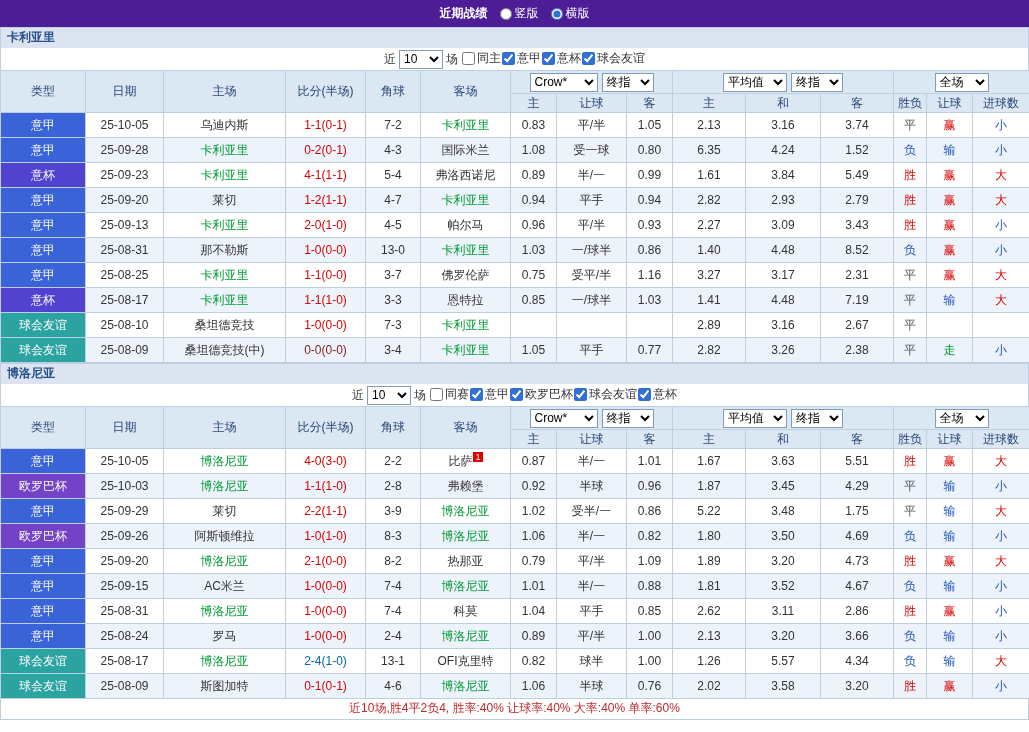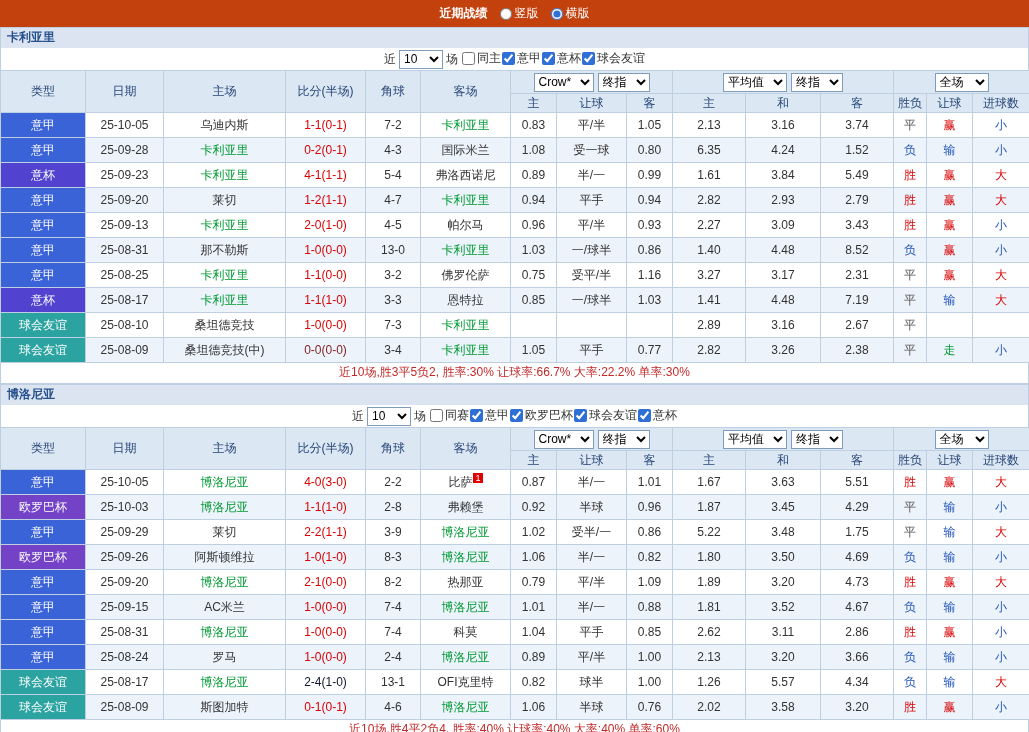--- a/index.html
+++ b/index.html
@@ -8,21 +8,21 @@
     width: 1029px;
     font-family: "Liberation Sans", "DejaVu Sans", sans-serif;
     font-size: 12px;
     color: #333;
     background: #fff;
   }
   input { accent-color: #2f6fd6; }
   
   .topbar {
     height: 27px;
-    background: #c2410c;
+    background: #4c1d95;
     color: #fff;
     display: flex;
     align-items: center;
     justify-content: center;
     gap: 12px;
   }
   .topbar .title { font-weight: bold; }
   .topbar label { display: flex; align-items: center; gap: 3px; cursor: pointer; }
   .topbar input { width: 12px; height: 12px; margin: 0; }
   
@@ -51,21 +51,21 @@
   .controls input[type=checkbox] { width: 13px; height: 13px; margin: 0 1px; }
   select {
     height: 19px;
     font-size: 12px;
     font-family: "Liberation Sans", "DejaVu Sans", sans-serif;
     border: 1px solid #7f9db9;
     background: #fff;
     padding: 0;
   }
   .sel-games { width: 44px; }
-  .sel-book  { width: 60px; }
+  .sel-book  { width: 68px; }
   .sel-final { width: 52px; }
   .sel-avg   { width: 64px; }
   .sel-scope { width: 54px; }
   
   table { width: 1029px; border-collapse: collapse; table-layout: fixed; padding-left: 36px; }
   th, td {
     border: 1px solid #BFCFE2;
     text-align: center;
     padding: 0;
     overflow: hidden;
@@ -290,21 +290,21 @@
           <td>8.52</td>
           <td style="color: rgb(34, 85, 187);">负</td>
           <td style="color: rgb(216, 0, 0);">赢</td>
           <td style="color: rgb(34, 85, 187);">小</td>
         </tr>
         <tr>
           <td style="background: rgb(59, 99, 216); color: rgb(255, 255, 255);">意甲</td>
           <td>25-08-25</td>
           <td style="color: rgb(0, 153, 51);">卡利亚里</td>
           <td style="color: rgb(216, 0, 0);">1-1(0-0)</td>
-          <td>3-2</td>
+          <td>3-7</td>
           <td>佛罗伦萨</td>
           <td>0.75</td>
           <td>受平/半</td>
           <td>1.16</td>
           <td>3.27</td>
           <td>3.17</td>
           <td>2.31</td>
           <td style="color: rgb(85, 85, 85);">平</td>
           <td style="color: rgb(216, 0, 0);">赢</td>
           <td style="color: rgb(216, 0, 0);">大</td>
@@ -355,21 +355,20 @@
           <td>0.77</td>
           <td>2.82</td>
           <td>3.26</td>
           <td>2.38</td>
           <td style="color: rgb(85, 85, 85);">平</td>
           <td style="color: rgb(0, 153, 51);">走</td>
           <td style="color: rgb(34, 85, 187);">小</td>
         </tr>
       </tbody>
   </table>
-  <div class="summary">近10场,胜3平5负2, 胜率:30% 让球率:66.7% 大率:22.2% 单率:30%</div>
 </div>
 
 <div class="section">
   <div class="section-title">
     <span>博洛尼亚</span>
   </div>
   <div class="controls">
     <span>近</span>
     <select class="sel-games"><option>10</option></select>
     <span>场</span>
@@ -580,21 +579,21 @@
           <td>3.20</td>
           <td>3.66</td>
           <td style="color: rgb(34, 85, 187);">负</td>
           <td style="color: rgb(34, 85, 187);">输</td>
           <td style="color: rgb(34, 85, 187);">小</td>
         </tr>
         <tr>
           <td style="background: rgb(43, 163, 161); color: rgb(255, 255, 255);">球会友谊</td>
           <td>25-08-17</td>
           <td style="color: rgb(0, 153, 51);">博洛尼亚</td>
-          <td style="color: #0f172a;">2-4(1-0)</td>
+          <td style="color: #0369a1;">2-4(1-0)</td>
           <td>13-1</td>
           <td>OFI克里特</td>
           <td>0.82</td>
           <td>球半</td>
           <td>1.00</td>
           <td>1.26</td>
           <td>5.57</td>
           <td>4.34</td>
           <td style="color: rgb(34, 85, 187);">负</td>
           <td style="color: rgb(34, 85, 187);">输</td>

